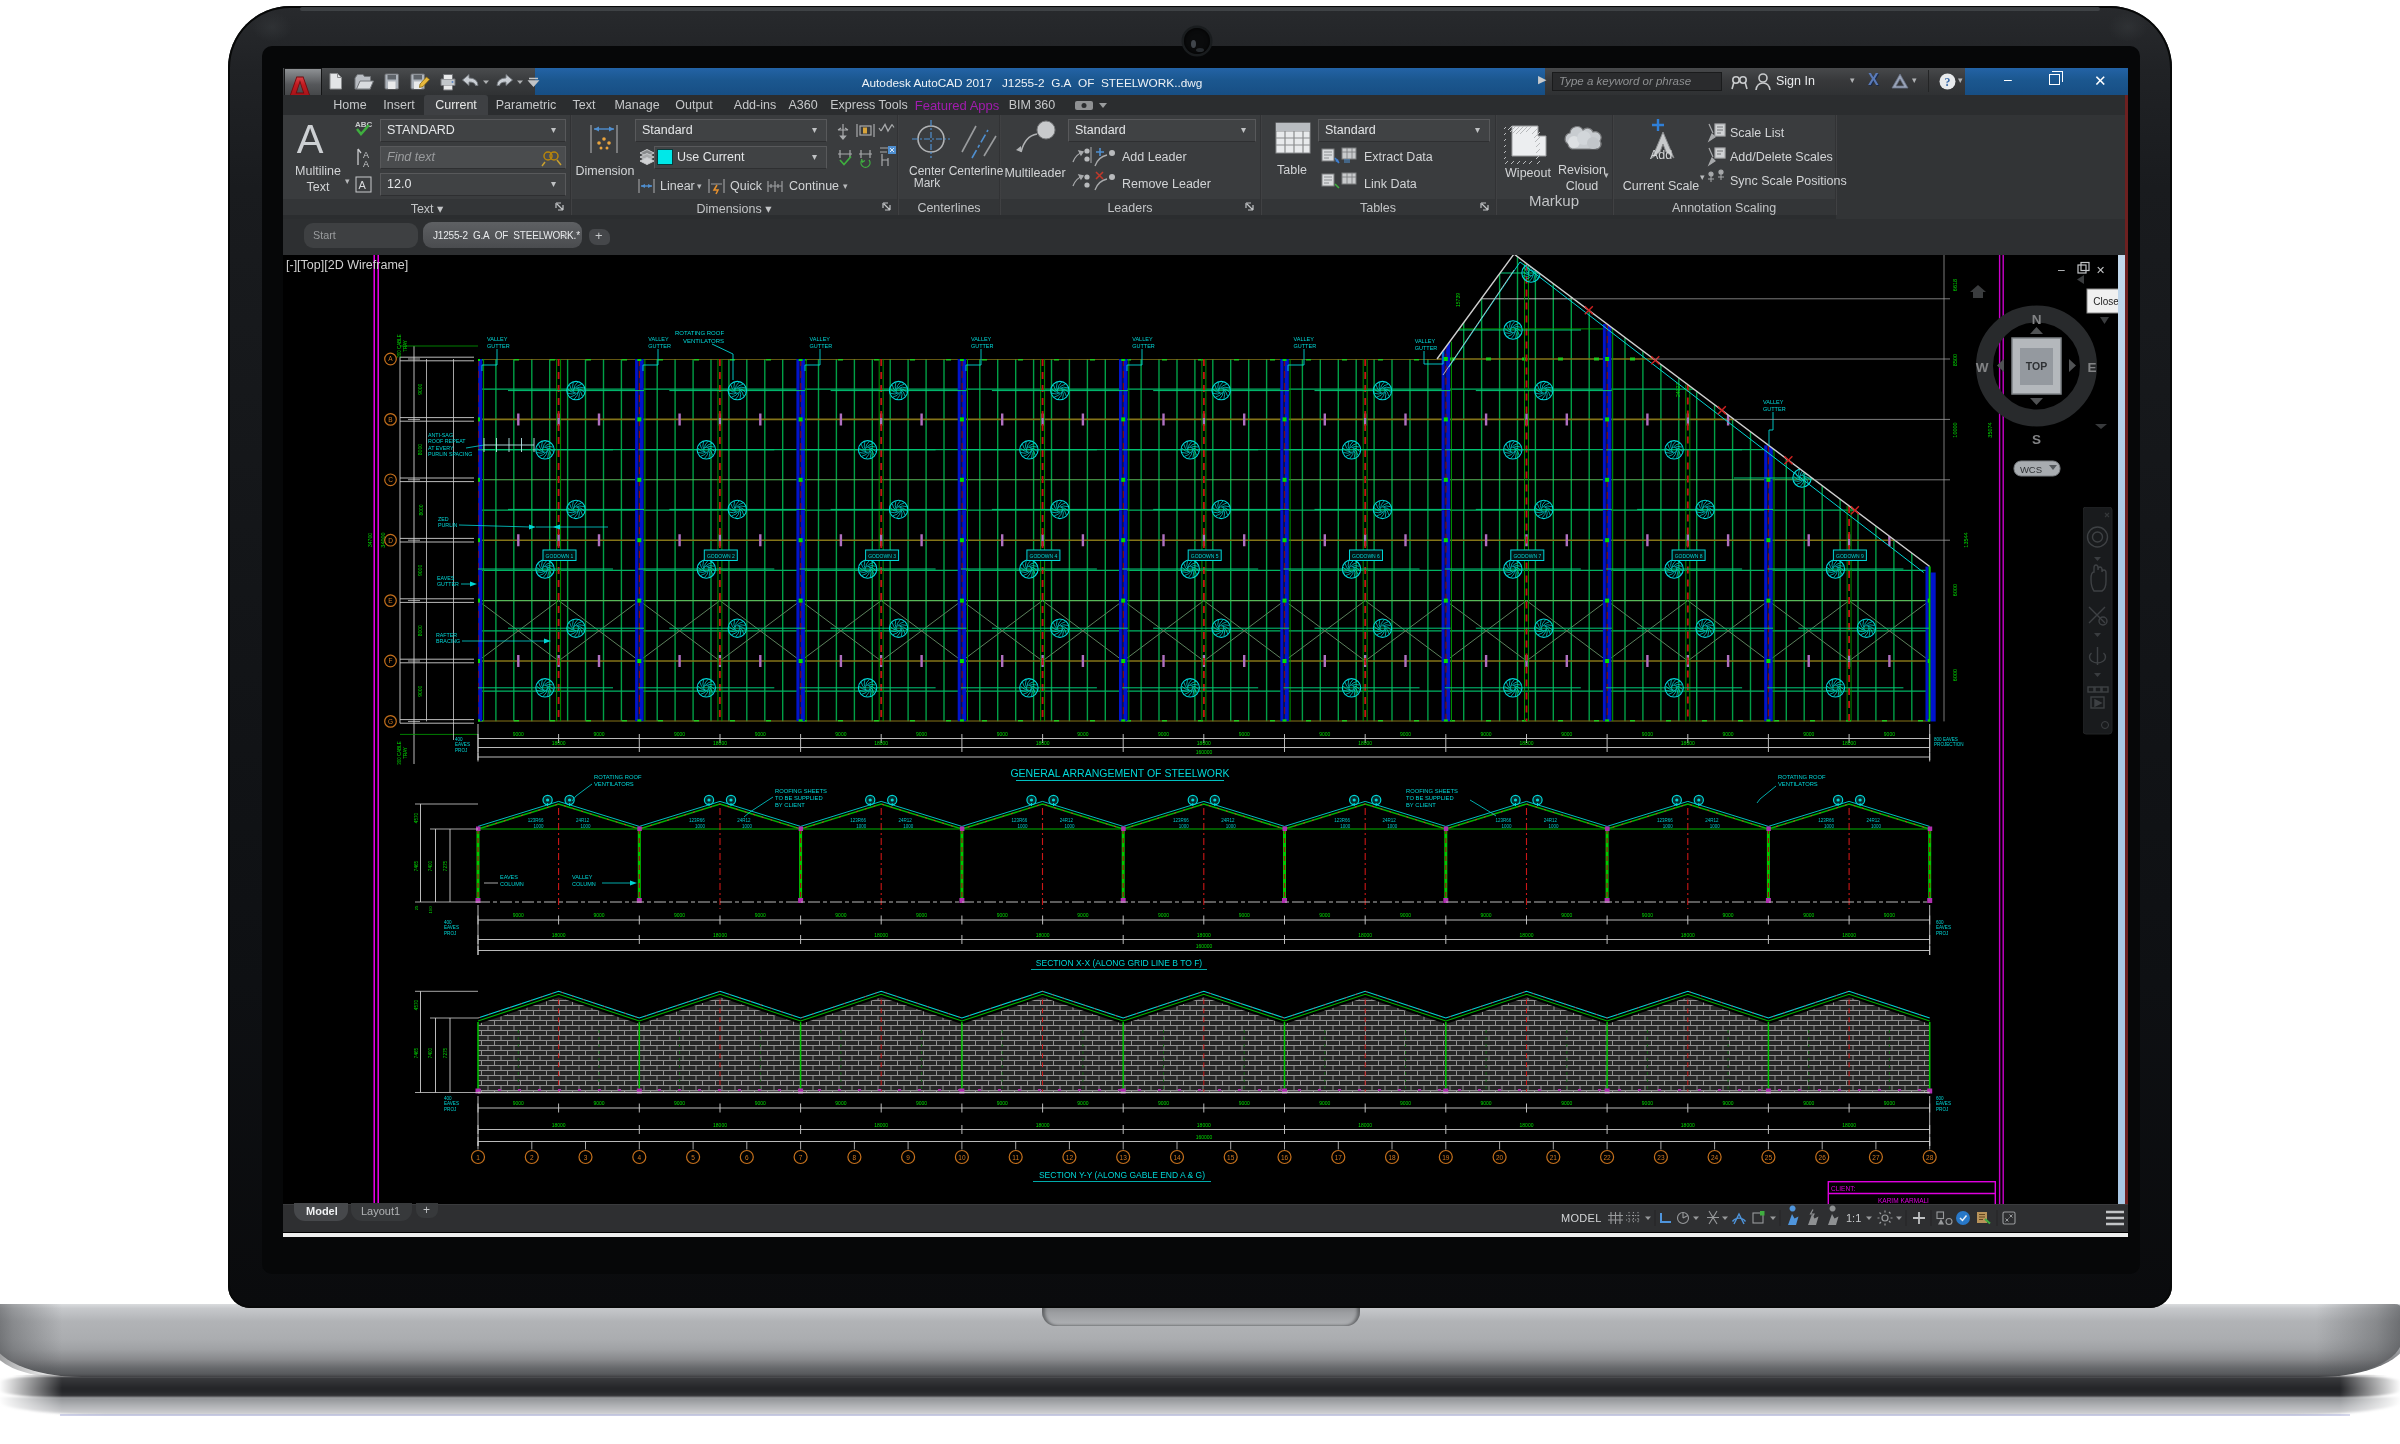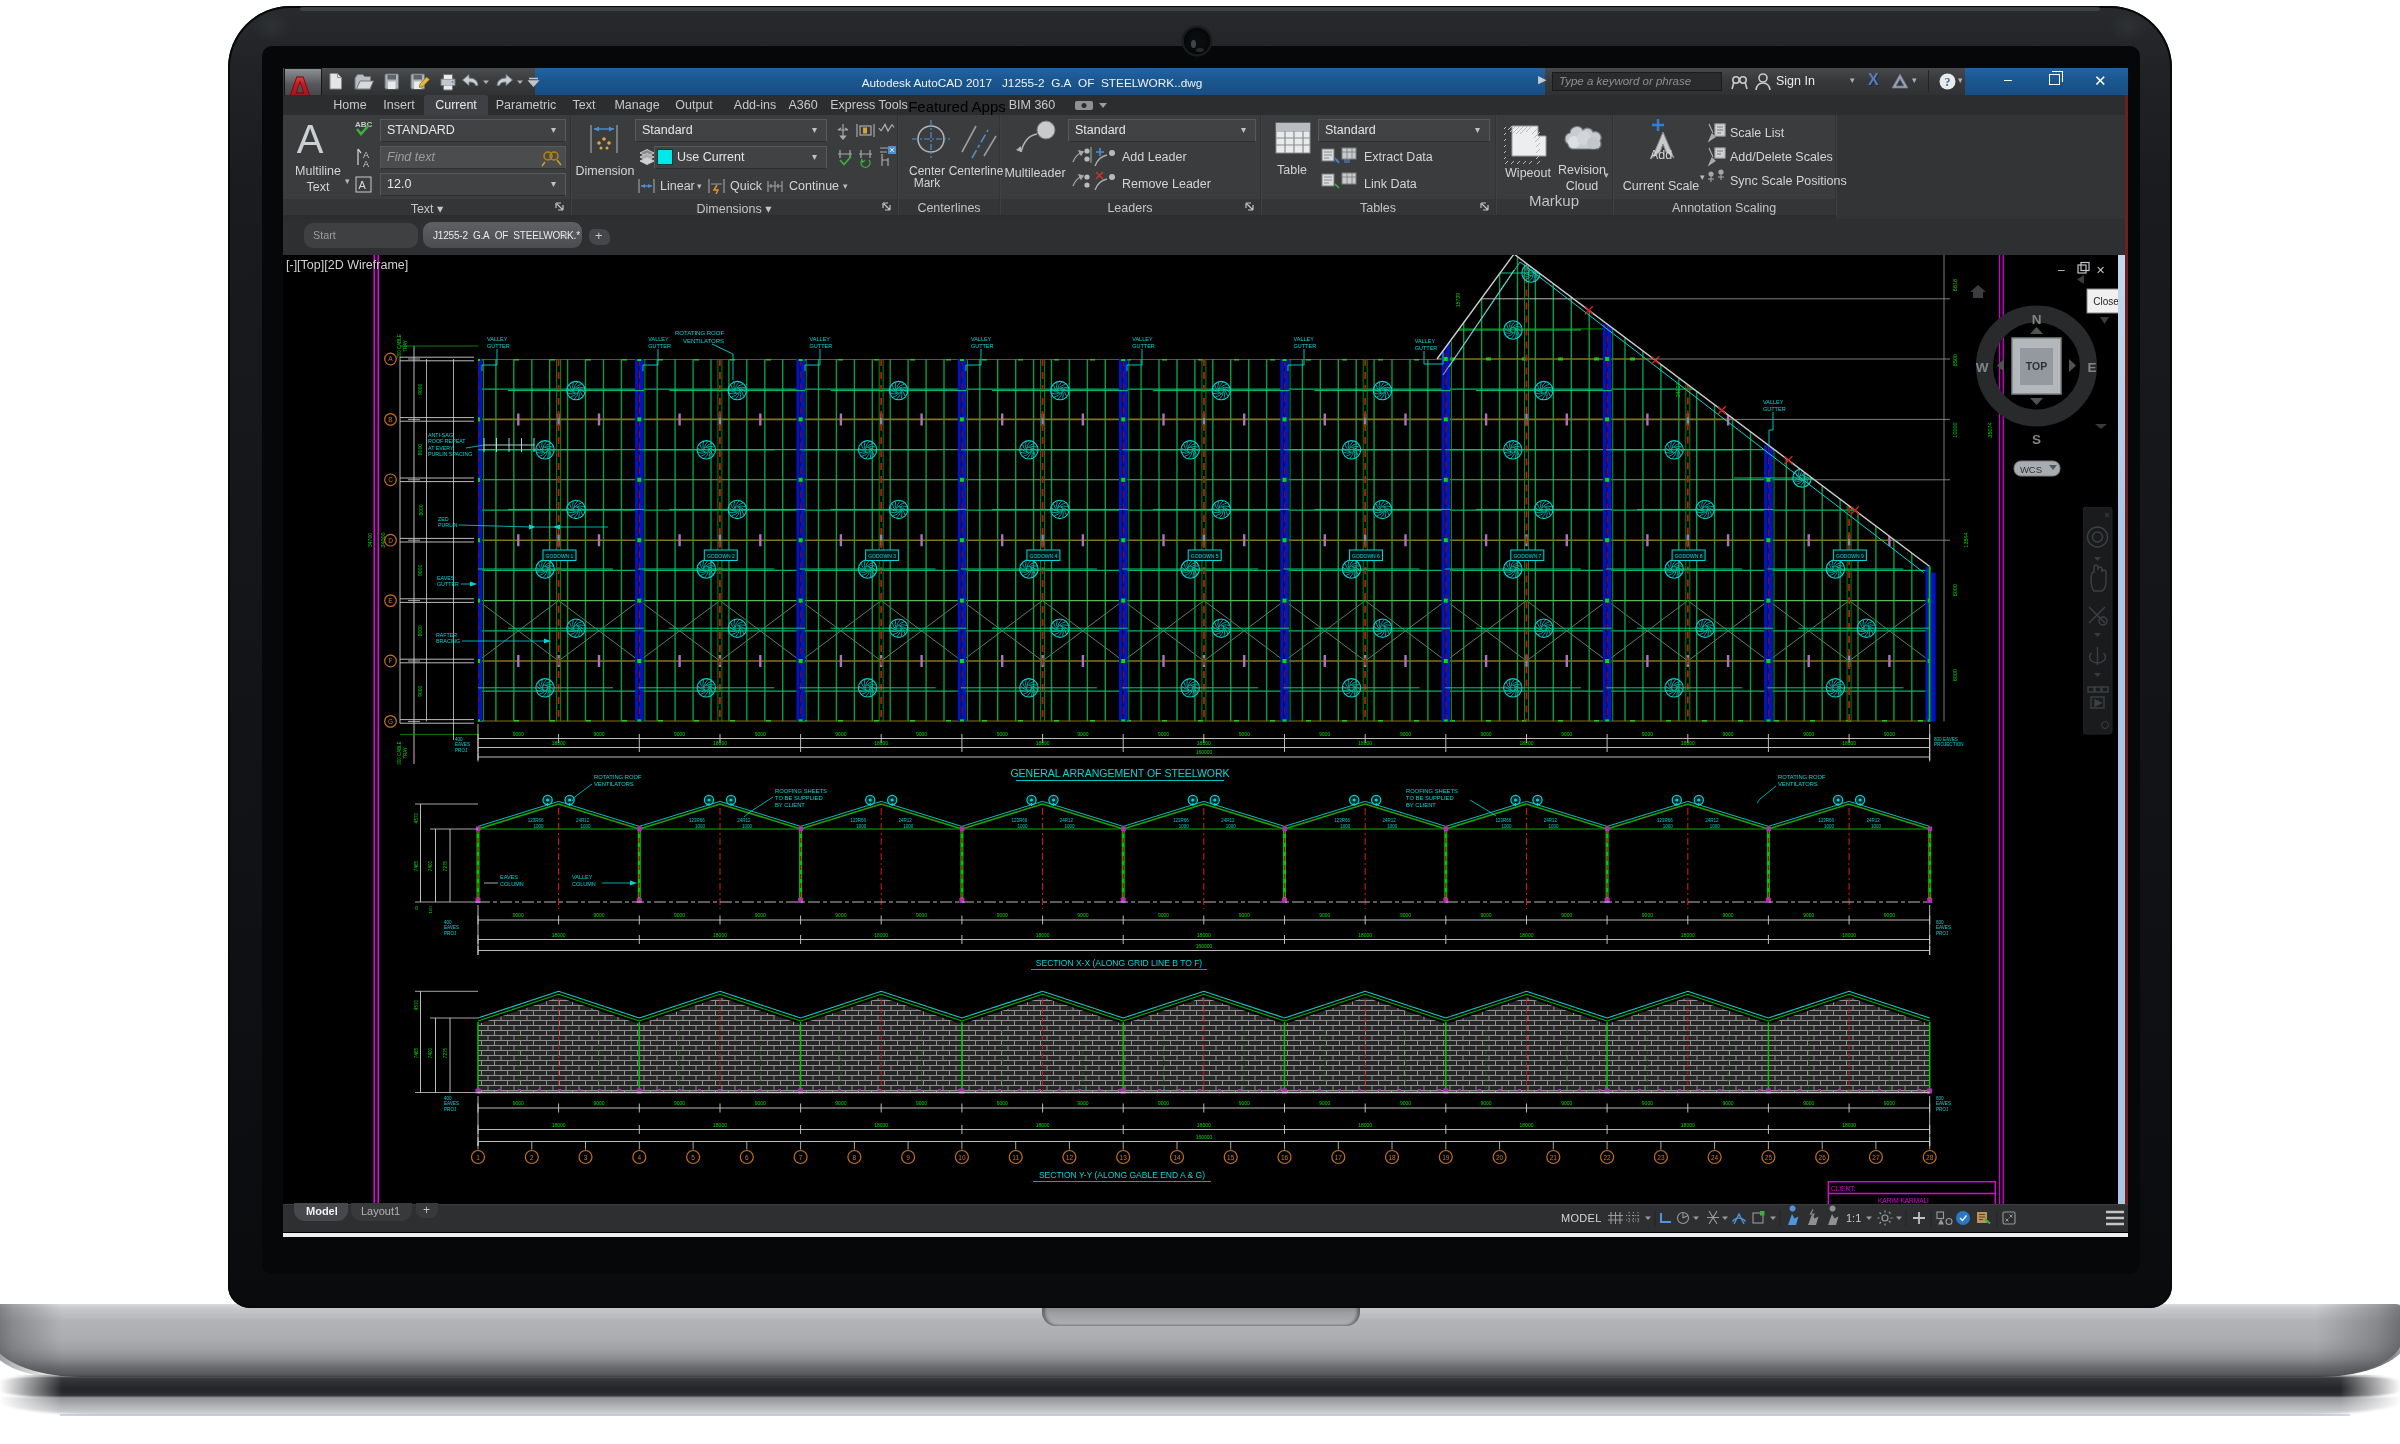--- a/index.html
+++ b/index.html
@@ -79,21 +79,21 @@
 <div class="tx" style="left:350px;top:98px;transform:translateX(-50%);font-size:12.5px;color:#c6c8ca">Home</div>
 <div class="tx" style="left:399px;top:98px;transform:translateX(-50%);font-size:12.5px;color:#c6c8ca">Insert</div>
 <div class="tx" style="left:456px;top:98px;transform:translateX(-50%);font-size:12.5px;color:#e8e8e8">Current</div>
 <div class="tx" style="left:526px;top:98px;transform:translateX(-50%);font-size:12.5px;color:#c6c8ca">Parametric</div>
 <div class="tx" style="left:584px;top:98px;transform:translateX(-50%);font-size:12.5px;color:#c6c8ca">Text</div>
 <div class="tx" style="left:637px;top:98px;transform:translateX(-50%);font-size:12.5px;color:#c6c8ca">Manage</div>
 <div class="tx" style="left:694px;top:98px;transform:translateX(-50%);font-size:12.5px;color:#c6c8ca">Output</div>
 <div class="tx" style="left:755px;top:98px;transform:translateX(-50%);font-size:12.5px;color:#c6c8ca">Add-ins</div>
 <div class="tx" style="left:803px;top:98px;transform:translateX(-50%);font-size:12.5px;color:#c6c8ca">A360</div>
 <div class="tx" style="left:869px;top:98px;transform:translateX(-50%);font-size:12.5px;color:#c6c8ca">Express Tools</div>
-<div class="tx" style="left:957px;top:98px;transform:translateX(-50%);font-size:15px;color:#000000">Featured Apps</div>
+<div class="tx" style="left:957px;top:98px;transform:translateX(-50%);font-size:13px;color:#a21caf">Featured Apps</div>
 <div class="tx" style="left:1032px;top:98px;transform:translateX(-50%);font-size:12.5px;color:#c6c8ca">BIM 360</div>
 <svg class="abs" style="left:1075px;top:99px" width="36" height="13" viewBox="0 0 36 13">
     <rect x="0" y="2" width="18" height="9" rx="2" fill="#8f9193"></rect>
     <circle cx="9" cy="6.5" r="2.5" fill="#2b2d2f"></circle>
     <path d="M24,4 l4,5 4,-5 z" fill="#9a9c9e"></path>
   </svg>
 <div class="abs" style="left:283px;top:115px;width:1845px;height:104px;background:#3a3c3e"></div>
 <div class="abs" style="left:283px;top:199px;width:1845px;height:16px;background:#333537"></div>
 <div class="abs" style="left:283px;top:215px;width:1845px;height:4px;background:#2b2d2f"></div>
 <div class="abs" style="left:1836px;top:115px;width:292px;height:104px;background:#323436"></div>

